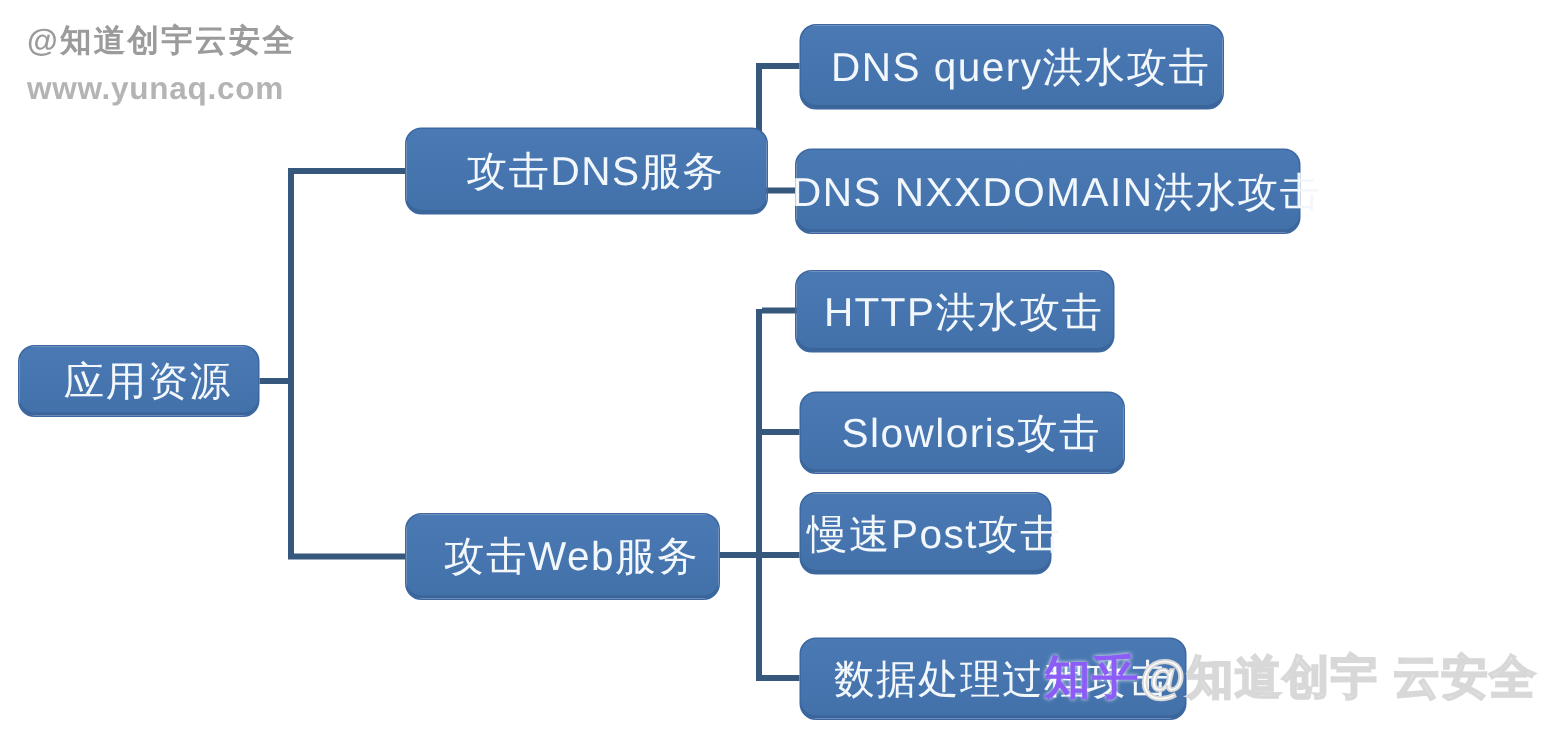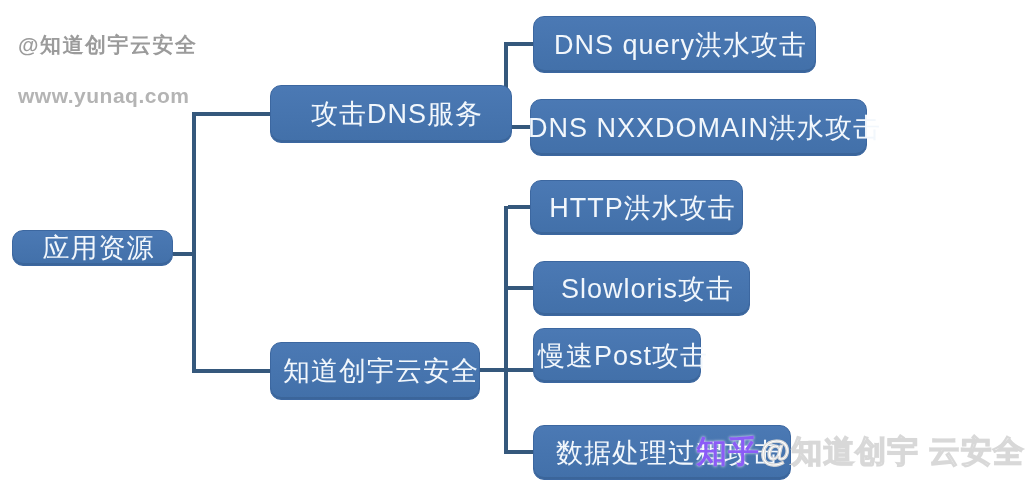--- a/index.html
+++ b/index.html
@@ -20,22 +20,22 @@
     font-size:27px; letter-spacing:1px; white-space:nowrap;
     box-shadow:inset 0 -2px 0 rgba(30,55,90,.18);
     box-sizing:border-box;
     z-index:2;
     padding-left:12px;
   }
   
   .conn { position:absolute; background:#35587C; z-index:1; }
   
   .wm-top { position:absolute; left:18px; top:13px; font-weight:bold; z-index:3; }
-  .wm-top .l1 { color:#9B9B9B; font-size:21px; letter-spacing:1.5px;margin-top:18px; }
-  .wm-top .l2 { color:#B4B4B4; font-size:21px; margin-top:25px; letter-spacing:0.5px; }
+  .wm-top .l1 { color:#9B9B9B; font-size:21px; letter-spacing:1.5px; }
+  .wm-top .l2 { color:#B4B4B4; font-size:21px; margin-top:7px; letter-spacing:0.5px; }
   
   .wm-bottom {
     position:absolute; left:666px; top:431px; z-index:6;
     font-size:31px; font-weight:bold; white-space:nowrap; letter-spacing:1px;
   }
   .wm-bottom .brand { color:#8b5cf6; text-shadow:0 0 3px rgba(255,255,255,.95);margin-left:30px; }
   .wm-bottom .handle { color:#FFFFFF; -webkit-text-stroke:1.2px #D8D8D8; text-shadow:0 0 1px #CFCFCF;margin-top:29px; }
 </style>
 </head>
 <body>
@@ -56,25 +56,25 @@
   <div class="conn" style="left:504px;top:42px;width:4px;height:89px"></div>
   <div class="conn" style="left:508px;top:42px;width:25px;height:4px"></div>
   <div class="conn" style="left:508px;top:125px;width:25px;height:4px"></div>
 
   <div class="conn" style="left:480px;top:368px;width:53px;height:4px"></div>
   <div class="conn" style="left:504px;top:206px;width:4px;height:248px"></div>
   <div class="conn" style="left:508px;top:205px;width:25px;height:4px"></div>
   <div class="conn" style="left:508px;top:286px;width:25px;height:4px"></div>
   <div class="conn" style="left:508px;top:450px;width:25px;height:4px"></div>
 
-  <div class="node" style="left:12px;top:230px;width:161px;height:36px">应用资源</div>
+  <div class="node" style="left:12px;top:230px;width:161px;height:48px">应用资源</div>
 
   <div class="node" style="left:270px;top:85px;width:242px;height:58px">攻击DNS服务</div>
 
-  <div class="node" style="left:270px;top:342px;width:210px;height:58px">知道创宇云安全</div>
+  <div class="node" style="left:270px;top:342px;width:210px;height:58px">攻击Web服务</div>
 
   <div class="node" style="left:533px;top:16px;width:283px;height:57px">DNS query洪水攻击</div>
 
   <div class="node" style="left:530px;top:99px;width:337px;height:57px">DNS NXXDOMAIN洪水攻击</div>
 
   <div class="node" style="left:530px;top:180px;width:213px;height:55px">HTTP洪水攻击</div>
 
   <div class="node" style="left:533px;top:261px;width:217px;height:55px">Slowloris攻击</div>
 
   <div class="node" style="left:533px;top:328px;width:168px;height:55px">慢速Post攻击</div>

